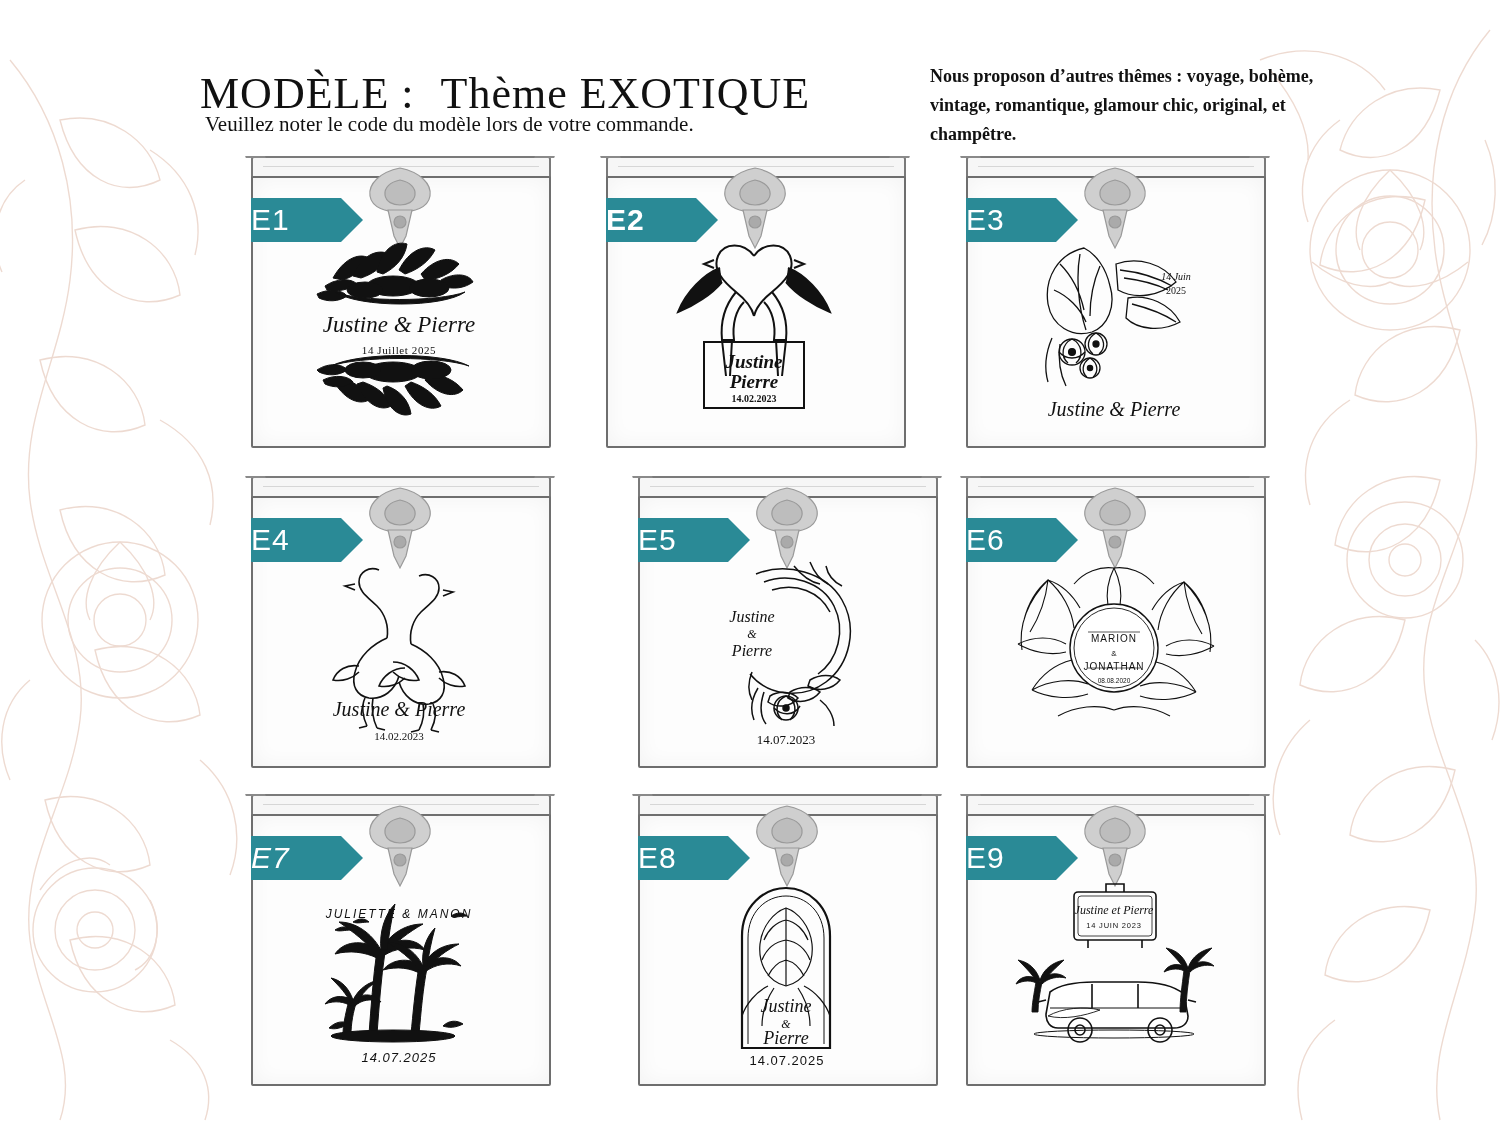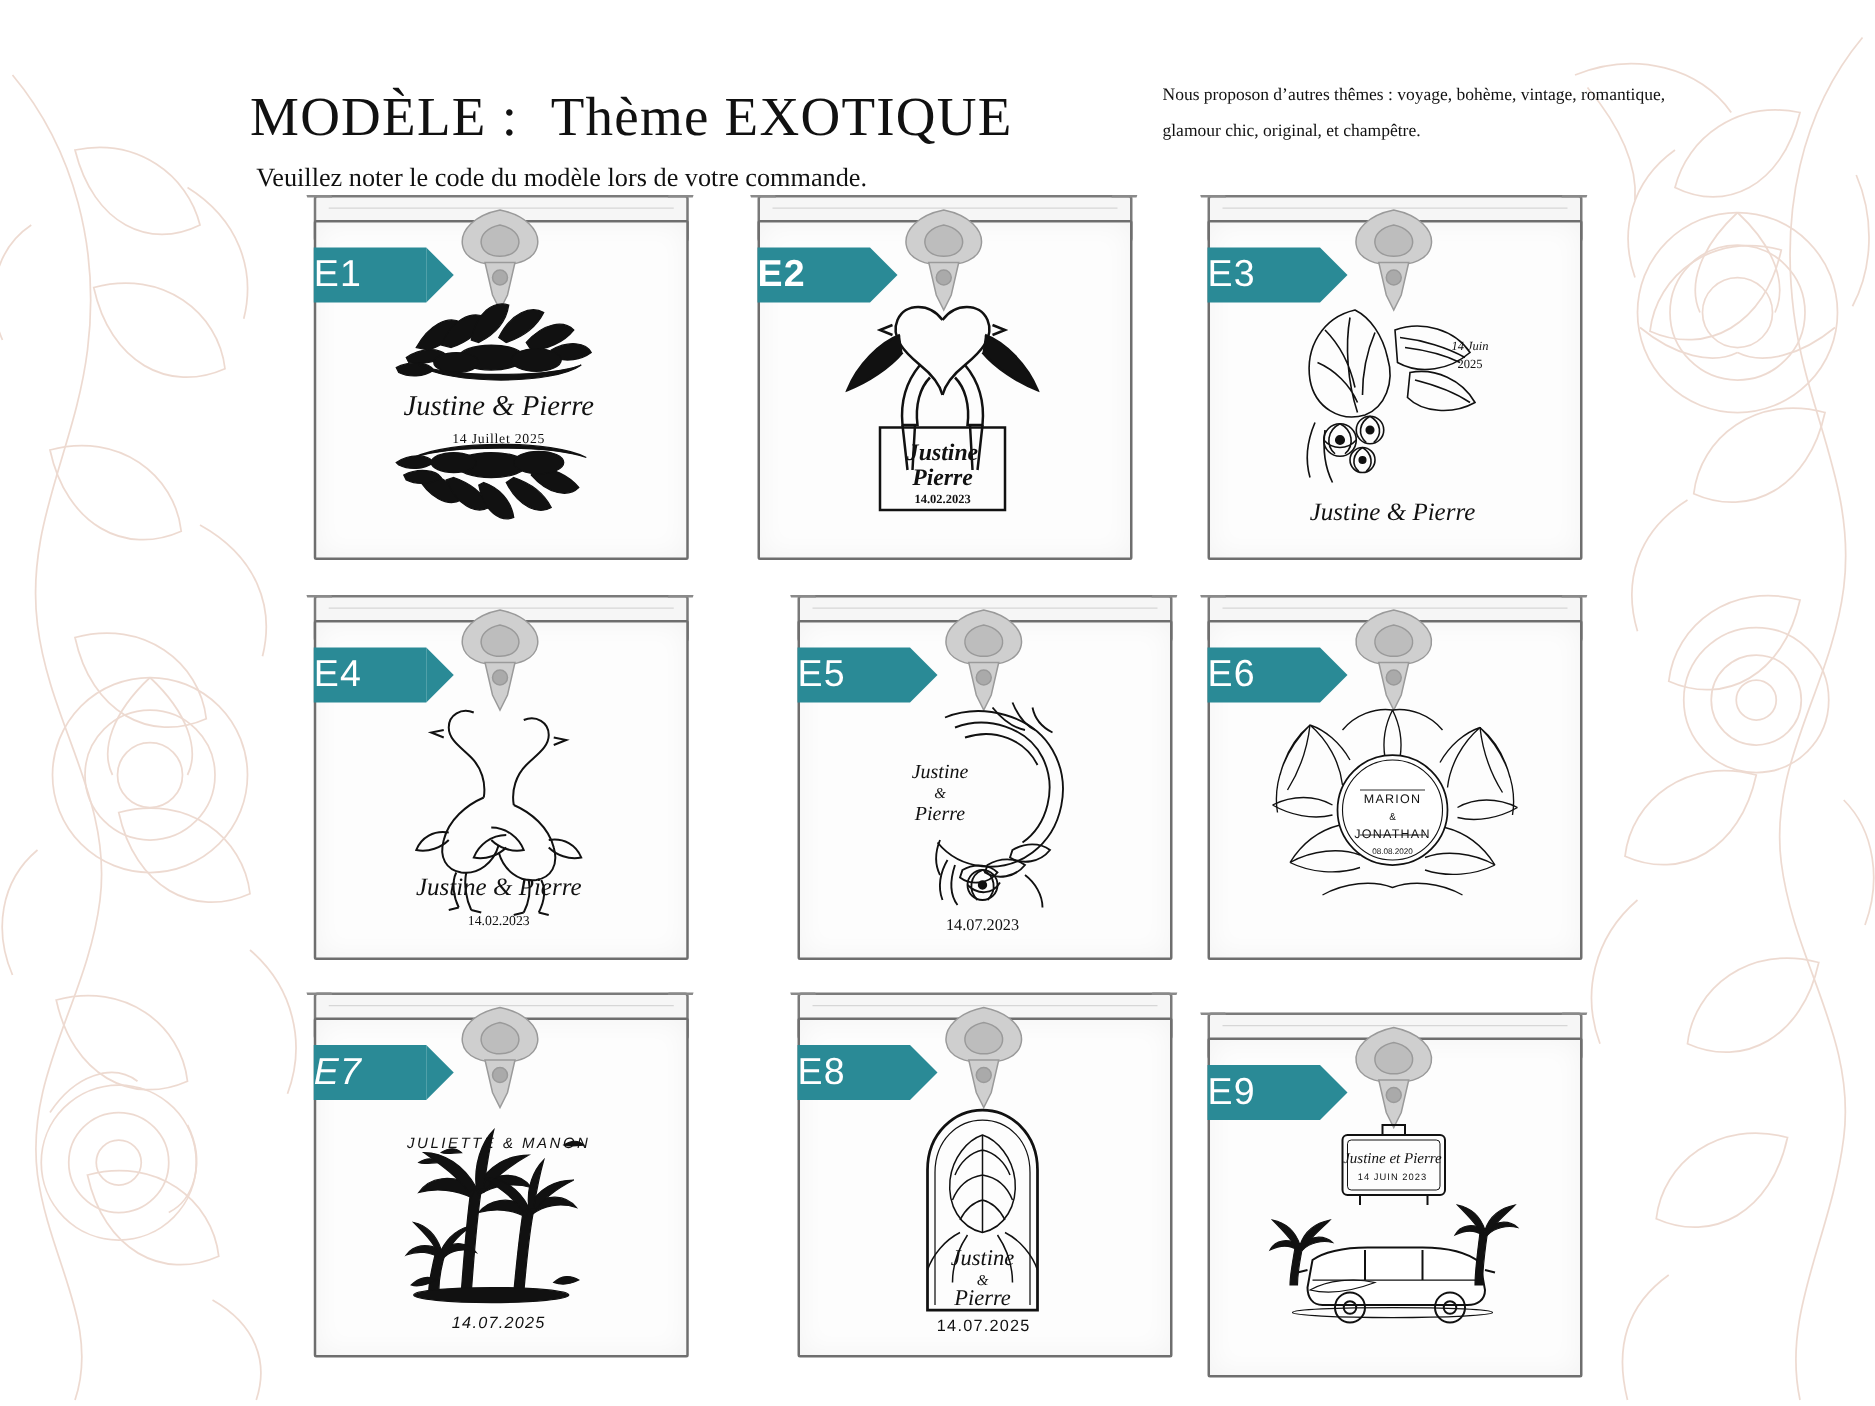--- a/index.html
+++ b/index.html
@@ -17,25 +17,25 @@
 
   
   .header{position:absolute;top:26px;left:0;width:1500px;height:120px;}
   .title{
     position:absolute;left:200px;top:26px;
     font-size:44px;letter-spacing:1px;color:#111;white-space:nowrap;margin-top:16px;
   }
   .title .sp{display:inline-block;width:26px;}
   .subtitle{
     position:absolute;left:205px;top:86px;
-    font-size:21px;color:#111;white-space:nowrap;margin-top:18px;
+    font-size:21px;color:#111;white-space:nowrap;
   }
   .themes{
     position:absolute;left:930px;top:36px;width:420px;
-    font-size:14px;line-height:29px;color:#111;
+    font-size:18px;line-height:29px;color:#111;font-weight:bold;
   }
 
   
   .grid{position:absolute;left:0;top:140px;width:1500px;height:950px;}
   .cell{position:absolute;width:310px;height:300px;}
 
   
   .box{position:absolute;left:0;top:0;width:310px;height:300px;}
   .box-body{
     position:absolute;left:6px;top:26px;width:296px;height:268px;
@@ -521,21 +521,21 @@
           <path d="M114 130 C106 142 102 156 102 168 M138 130 C146 142 150 156 150 168"></path>
         </g>
         <text x="126" y="154" text-anchor="middle" font-family="Liberation Serif, serif" font-style="italic" font-size="18" fill="#111">Justine</text>
         <text x="126" y="170" text-anchor="middle" font-family="Liberation Serif, serif" font-style="italic" font-size="12" fill="#111">&amp;</text>
         <text x="126" y="186" text-anchor="middle" font-family="Liberation Serif, serif" font-style="italic" font-size="18" fill="#111">Pierre</text>
       </svg>
     </div>
     <div class="names" style="top:265px;font-family:'Liberation Sans',sans-serif;font-size:13px;letter-spacing:1px;">14.07.2025</div>
   </div>
 
-  <div class="cell" style="left:960px;top:664px;">
+  <div class="cell" style="left:960px;top:648px;">
     <div class="box">
       <div class="box-lid"></div>
       <div class="lid-corner l"></div>
       <div class="lid-corner r"></div>
       <div class="box-body"></div>
       <div class="lock">
         <svg viewBox="0 0 92 90" xmlns="http://www.w3.org/2000/svg">
           <g fill="#cfcfcf" stroke="#9a9a9a" stroke-width="1.2">
             <path d="M46 4 C26 8 14 20 16 32 C18 44 32 48 46 48 C60 48 74 44 76 32 C78 20 66 8 46 4Z"></path>
             <path d="M46 16 C36 18 30 24 31 31 C32 38 39 41 46 41 C53 41 60 38 61 31 C62 24 56 18 46 16Z" fill="#bdbdbd"></path>

